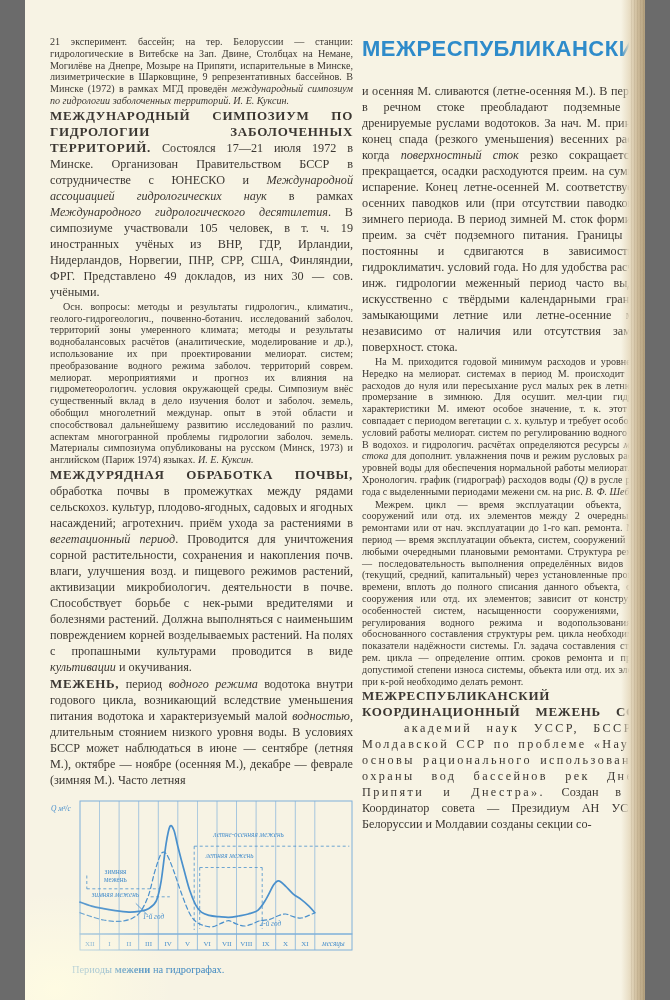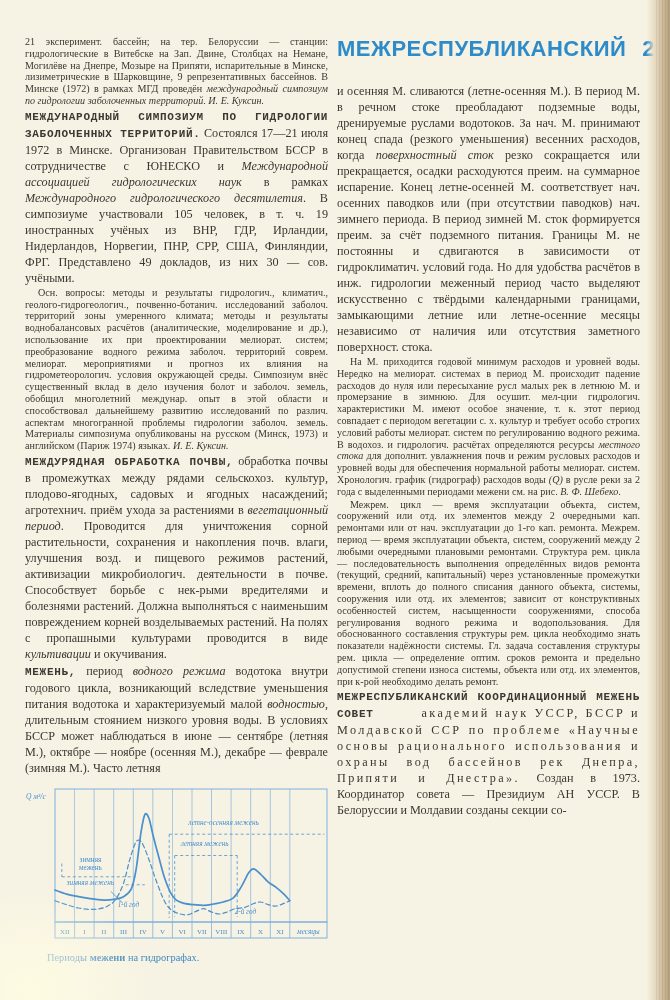--- a/index.html
+++ b/index.html
@@ -1,33 +1,33 @@
 <!DOCTYPE html>
 <html lang="ru"><head>
 <meta charset="utf-8">
 <style>
   html,body{margin:0;padding:0;background:#6b6b6b;}
-  .page{position:relative;width:670px;height:1000px;background:#f7f3e4;overflow:hidden;
+  .page{position:relative;width:620px;height:1000px;background:#f7f3e4;overflow:hidden;
         font-family:"Liberation Serif",serif;color:#3b3732;margin:0 auto;}
   .page-edge{position:absolute;top:0;right:0;bottom:0;width:24px;
         background:linear-gradient(to right,rgba(247,243,228,0) 0%, #e8ddc4 35%, #cdbb9a 70%, #b3a07e 100%);}
   .page-edge-lines{position:absolute;top:0;right:0;bottom:0;width:14px;opacity:.5;
         background:repeating-linear-gradient(to right,rgba(90,70,40,.18) 0 1px,rgba(0,0,0,0) 1px 3px);}
   .corner-light{position:absolute;left:0;bottom:0;width:150px;height:110px;
         background:radial-gradient(ellipse at 20% 90%,rgba(255,252,226,.9),rgba(255,252,226,0) 70%);}
   .content{position:absolute;left:25px;top:36px;width:614px;display:flex;gap:9px;}
   .col{width:303px;}
   .running-head{font-family:"Liberation Sans",sans-serif;font-weight:700;font-size:22px;
         letter-spacing:.5px;color:#2e8bca;text-align:right;white-space:nowrap;margin-bottom:21px;}
   .running-head .num{margin-left:16px;}
   .para{font-size:12.2px;line-height:16px;text-align:justify;}
   .small{font-size:10.1px;line-height:11.8px;text-align:justify;}
   .ind{text-indent:13px;}
   .blk{margin:0 0 1px 0;}
-  .hw{font-family:Liberation Mono, monospace;font-weight:700;font-size:11px;letter-spacing:.7px;}
+  .hw{font-family:Liberation Serif, serif;font-weight:700;font-size:13px;letter-spacing:.7px;}
   .i{font-style:italic;}
   .sig{font-style:italic;}
   .sp{letter-spacing:2.4px;margin-left:42px;}
   .b{font-weight:700;}
   .figure{margin-top:9px;}
   .caption{font-size:10.4px;color:#3f88c0;margin-top:9px;padding-left:22px;text-align:left;}
   svg{display:block;}
 </style>
 </head>
 <body>

